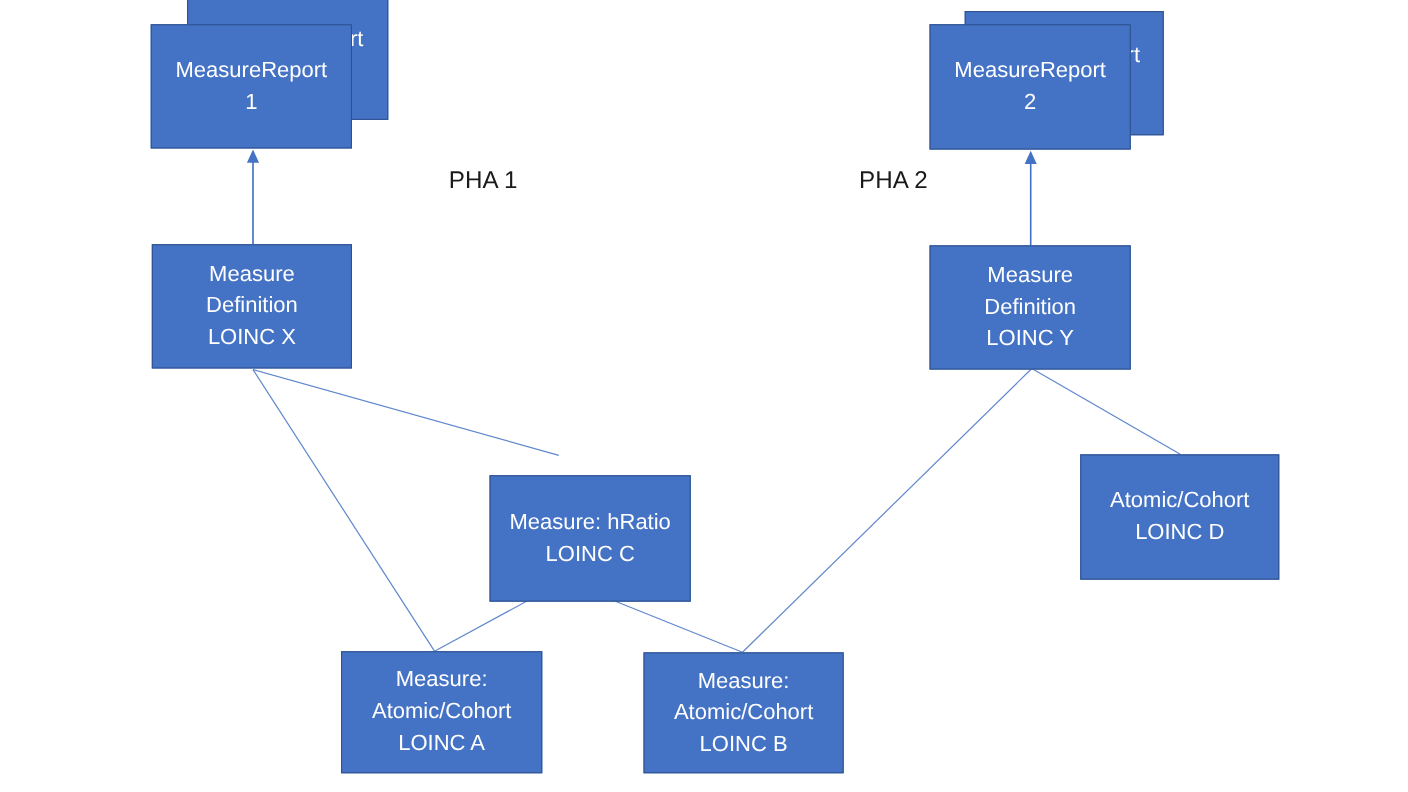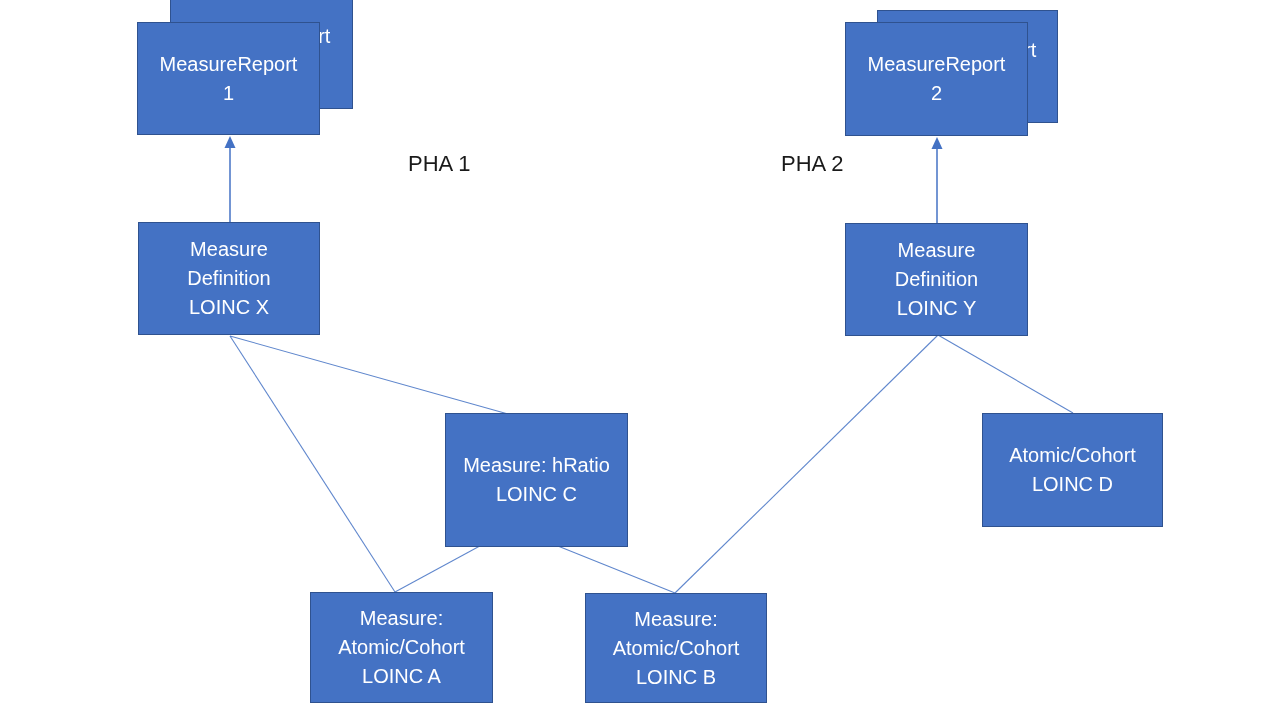--- a/index.html
+++ b/index.html
@@ -97,21 +97,21 @@
     <span>Definition</span>
     <span>LOINC X</span>
   </div>
 
   <div class="node" style="left:845px; top:223px; width:183px; height:113px;">
     <span>Measure</span>
     <span>Definition</span>
     <span>LOINC Y</span>
   </div>
 
-  <div class="node" style="left:445px; top:413px; width:183px; height:134px;">
+  <div class="node" style="left:445px; top:432px; width:183px; height:115px;">
     <span>Measure: hRatio</span>
     <span>LOINC C</span>
   </div>
 
   <div class="node" style="left:982px; top:413px; width:181px; height:114px;">
     <span>Atomic/Cohort</span>
     <span>LOINC D</span>
   </div>
 
   <div class="node" style="left:310px; top:592px; width:183px; height:111px;">

